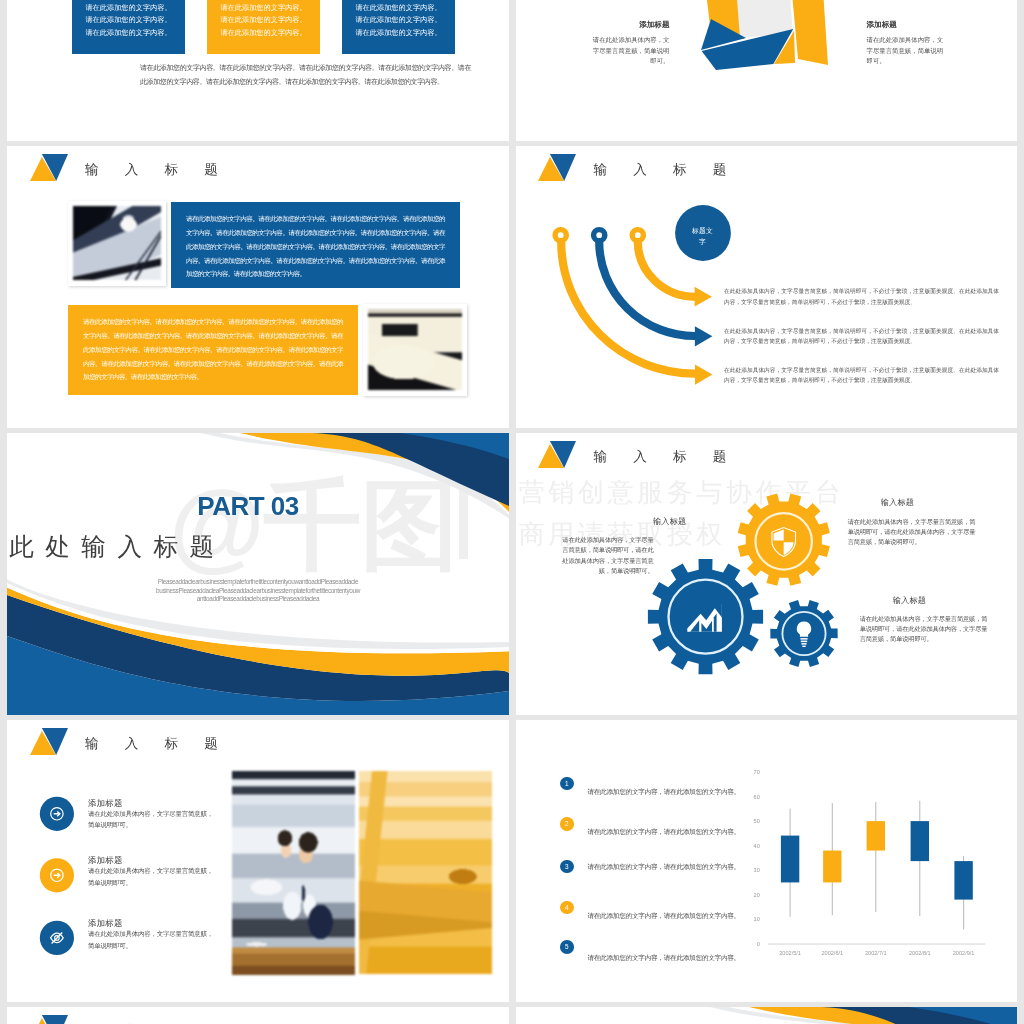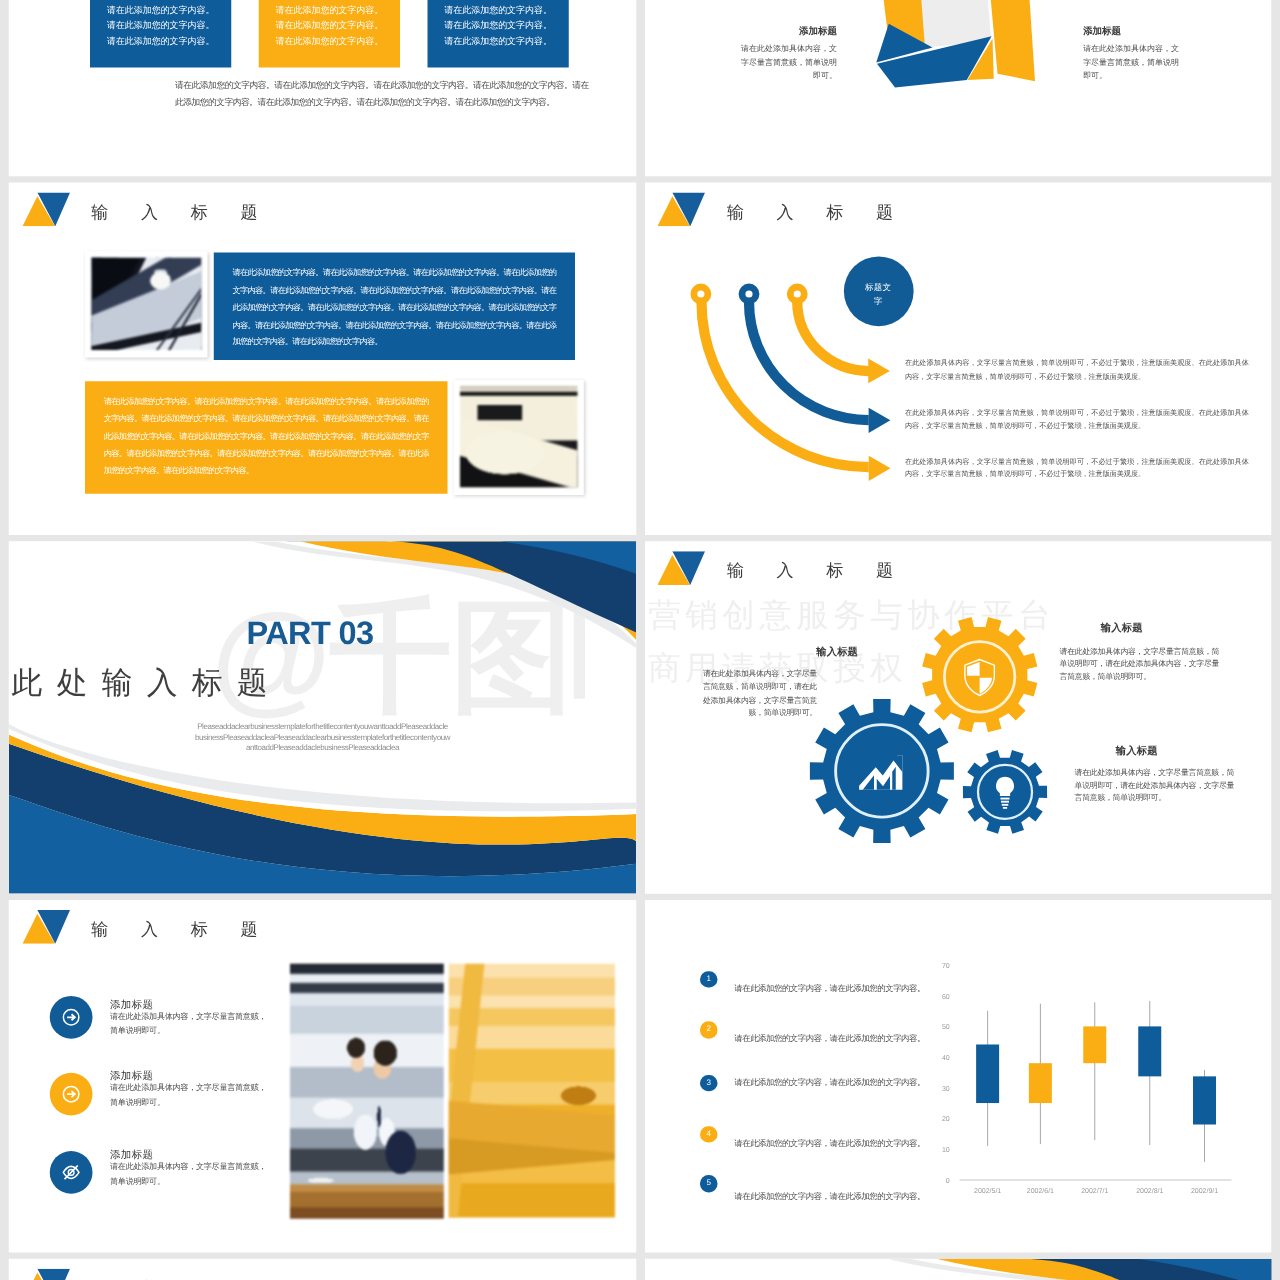--- a/index.html
+++ b/index.html
@@ -3,21 +3,21 @@
 <meta charset="utf-8">
 <style>
   html,body{margin:0;padding:0;}
   body{width:1024px;height:1024px;background:#e6e6e6;overflow:hidden;
        font-family:"Liberation Serif","DejaVu Serif",serif;}
   .grid{position:absolute;left:7px;top:-141px;width:1010px;}
   .row{display:flex;gap:7px;margin-bottom:5px;}
   .slide{position:relative;width:501.5px;height:282px;background:#fff;overflow:hidden;}
 
   
-  .hdr{position:absolute;left:0;top:0;width:100%;height:46px;}
+  .hdr{position:absolute;left:12px;top:0;width:100%;height:46px;}
   .logo{position:absolute;left:10.9px;top:7.8px;width:38px;height:27px;}
   .ttl{position:absolute;left:66px;top:16.5px;font-size:13.6px;color:#3c3c3c;line-height:1;
        letter-spacing:11.2px;font-family:"Liberation Sans",sans-serif;}
 
   
   .s1 .card{position:absolute;top:99px;height:96px;padding:44px 0 0;color:#fff;
             font-size:7.2px;line-height:1.72;box-sizing:border-box;text-align:center;}
   .c-blue{background:#0f5c9b;}
   .c-orange{background:#fbae13;}
   .s1 .sub{position:absolute;left:133px;top:202px;width:331px;font-size:7px;
@@ -111,21 +111,21 @@
   .s5 .en{position:absolute;left:0;top:145px;width:502px;text-align:center;color:#8e8e8e;
           font-size:6.4px;line-height:1.36;font-family:"Liberation Sans",sans-serif;
           letter-spacing:-0.35px;}
   .wm-logo{fill:#efefef;font-size:98px;font-weight:bold;letter-spacing:-1px;
            font-family:"Liberation Sans",sans-serif;}
   .wm-text{position:absolute;left:3.2px;top:38px;width:520px;color:#efefef;
            font-size:26px;line-height:42px;letter-spacing:3.6px;white-space:nowrap;
            font-family:"Liberation Sans",sans-serif;}
 
   
-  .s6 .gh{position:absolute;font-size:8.2px;font-weight:bold;color:#3a3a3a;line-height:1;letter-spacing:0.2px;padding-left:33px;}
+  .s6 .gh{position:absolute;font-size:8.2px;font-weight:normal;color:#3a3a3a;line-height:1;letter-spacing:0.2px;padding-left:33px;}
   .s6 .gp{position:absolute;font-size:6.3px;line-height:1.63;color:#4d4d4d;letter-spacing:-0.22px;}
 
   
   .s7 .h{position:absolute;font-size:8.4px;color:#3a3a3a;line-height:1;letter-spacing:0.3px;}
   .s7 .p{position:absolute;font-size:6.5px;line-height:1.73;color:#4d4d4d;width:131px;
          letter-spacing:-0.25px;}
 
   
   .s8 .bl{position:absolute;left:44.6px;width:185px;}
   .s8 .num{display:inline-block;position:absolute;left:0;width:13.6px;height:13.6px;

